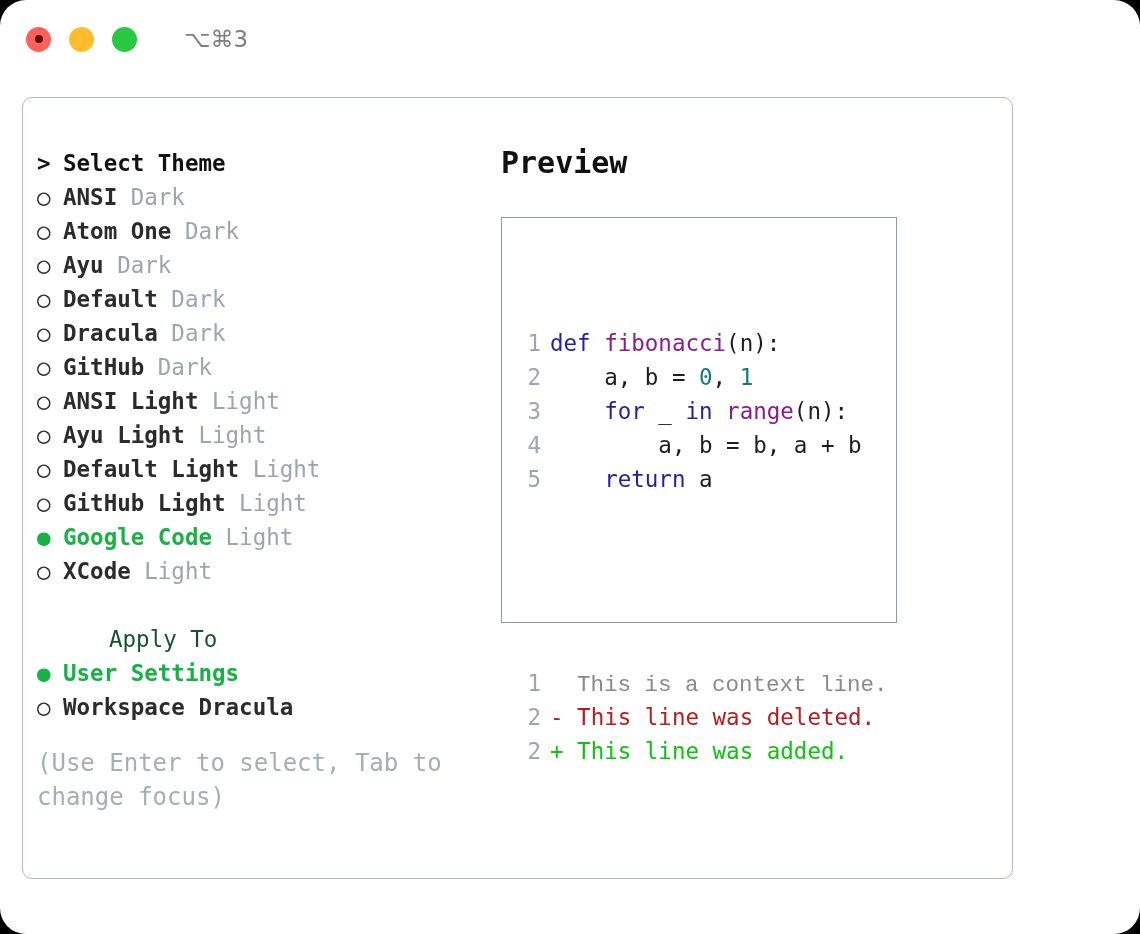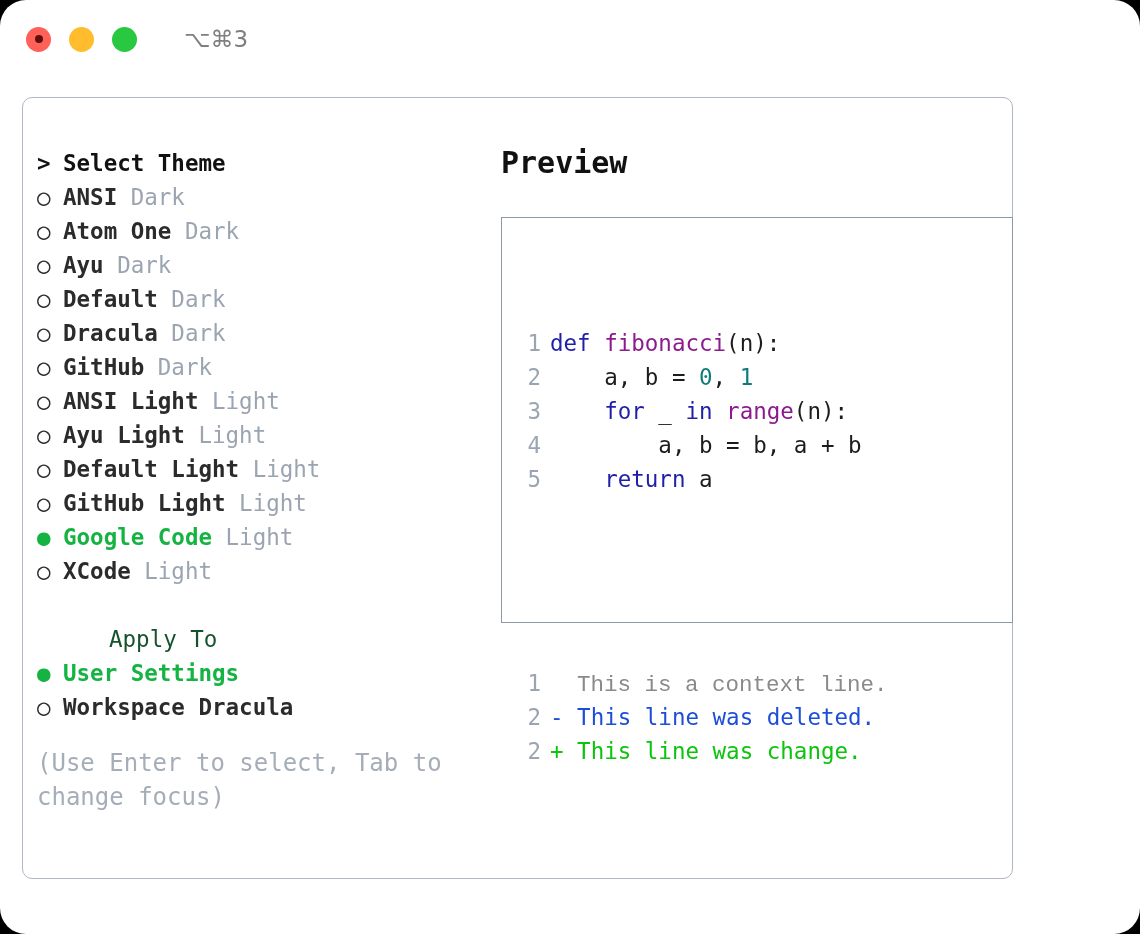--- a/index.html
+++ b/index.html
@@ -150,21 +150,21 @@
     width: 500px;
   }
   .preview-title {
     font-size: 30px;
     font-weight: bold;
     color: #111111;
     line-height: 34px;
   }
   .preview-box {
     margin-top: 37px;
-    width: 512px;
+    width: 396px;
     height: 406px;
     border: 1.6px solid #8e99a8;
     box-sizing: border-box;
     background: #ffffff;
     position: relative;
   }
   .code {
     position: absolute;
     left: 13px;
     top: 40px;
@@ -178,21 +178,21 @@
     width: 26px;
     text-align: right;
     color: #9aa5b1;
     margin-right: 9px;
   }
   .k   { color: #1f1fa8; }   
   .fn  { color: #8c1a8c; }   
   .num { color: #0e7a7a; }   
   .pl  { color: #1c1c1c; }   
   .ctx { color: #8a8a8a; font-family: Liberation Mono, monospace; }   
-  .del { color: #1d4ed8; }   
+  .del { color: #b91c1c; }   
   .add { color: #0bc40b; }   
   .gap { display: block; height: 34px; }
 </style>
 </head>
 <body>
 
 <div class="window">
 
   <div class="titlebar">
     <div class="traffic">
@@ -240,20 +240,20 @@
 
         <div class="hint">(Use Enter to select, Tab to change focus)</div>
       </div>
 
       <div class="right-col">
         <div class="preview-title">Preview</div>
         <div class="preview-box">
           <div class="code">
             <div id="code-lines"><span class="cline"><span class="ln">1</span><span class="k">def </span><span class="fn">fibonacci</span><span class="pl">(n):</span></span><span class="cline"><span class="ln">2</span><span class="pl">    a, b = </span><span class="num">0</span><span class="pl">, </span><span class="num">1</span></span><span class="cline"><span class="ln">3</span><span class="k">    for</span><span class="pl"> _ </span><span class="k">in</span><span class="pl"> </span><span class="fn">range</span><span class="pl">(n):</span></span><span class="cline"><span class="ln">4</span><span class="pl">        a, b = b, a + b</span></span><span class="cline"><span class="ln">5</span><span class="k">    return</span><span class="pl"> a</span></span></div>
             <span class="gap"></span>
-            <div id="diff-lines"><span class="cline"><span class="ln">1</span><span class="ctx">  This is a context line.</span></span><span class="cline"><span class="ln">2</span><span class="del">- This line was deleted.</span></span><span class="cline"><span class="ln">2</span><span class="add">+ This line was change.</span></span></div>
+            <div id="diff-lines"><span class="cline"><span class="ln">1</span><span class="ctx">  This is a context line.</span></span><span class="cline"><span class="ln">2</span><span class="del">- This line was deleted.</span></span><span class="cline"><span class="ln">2</span><span class="add">+ This line was added.</span></span></div>
           </div>
         </div>
       </div>
 
     </div>
   </div>
 </div>
 
 </body></html>

